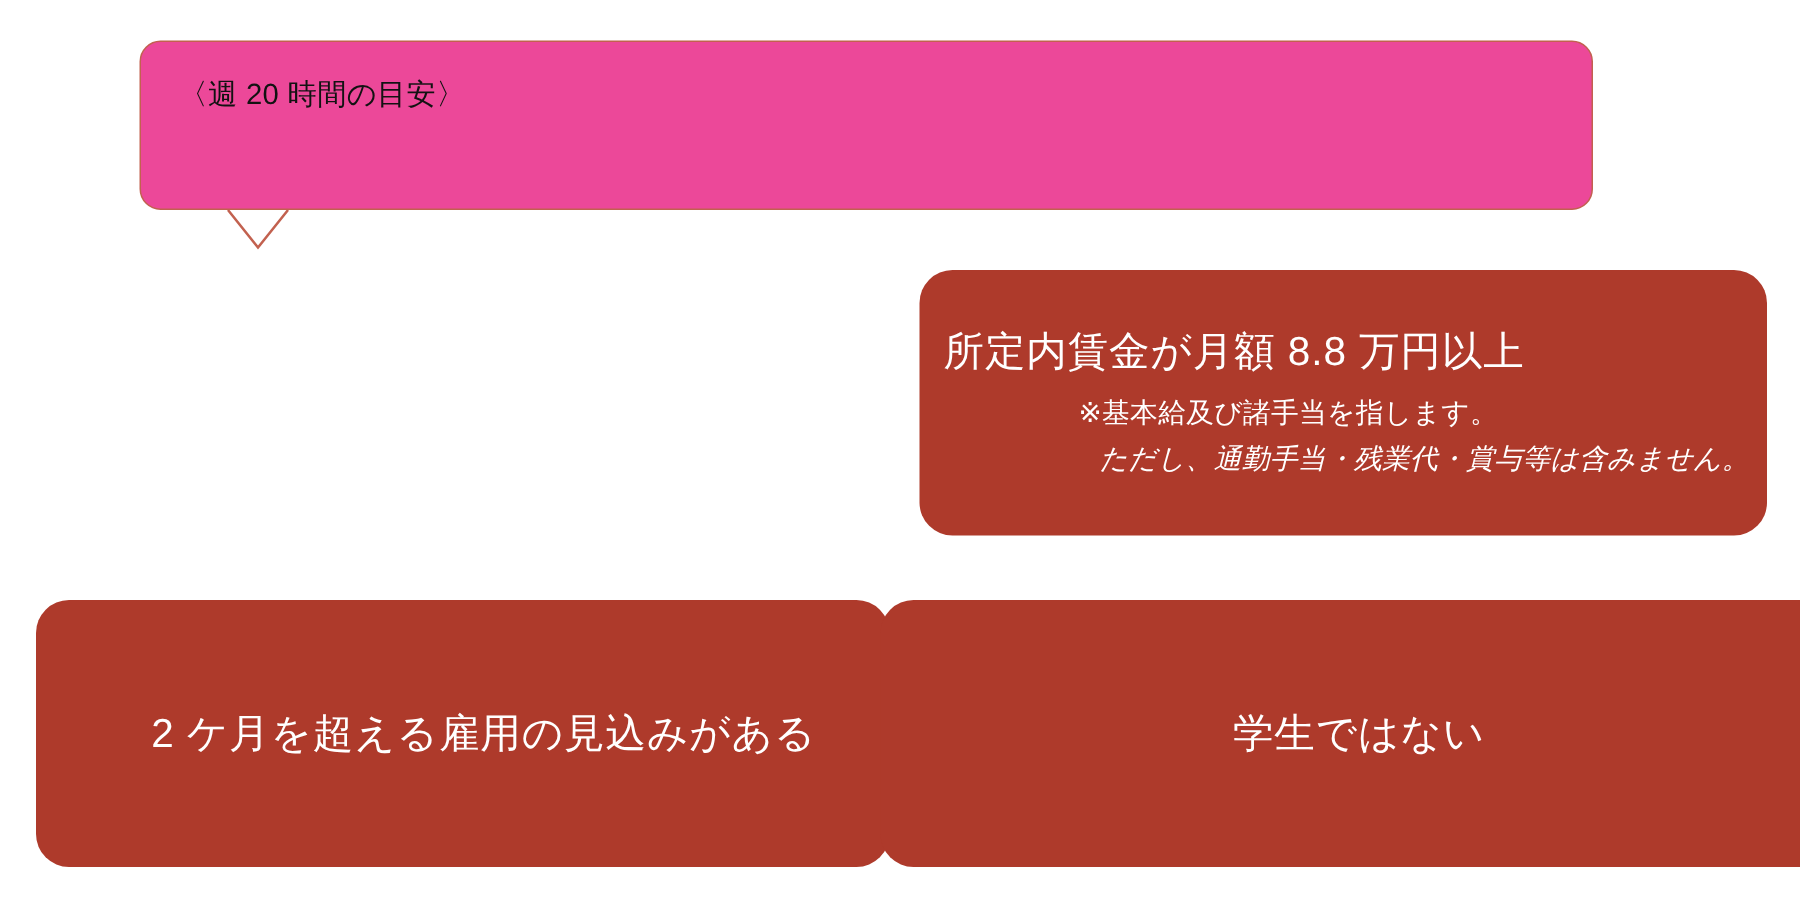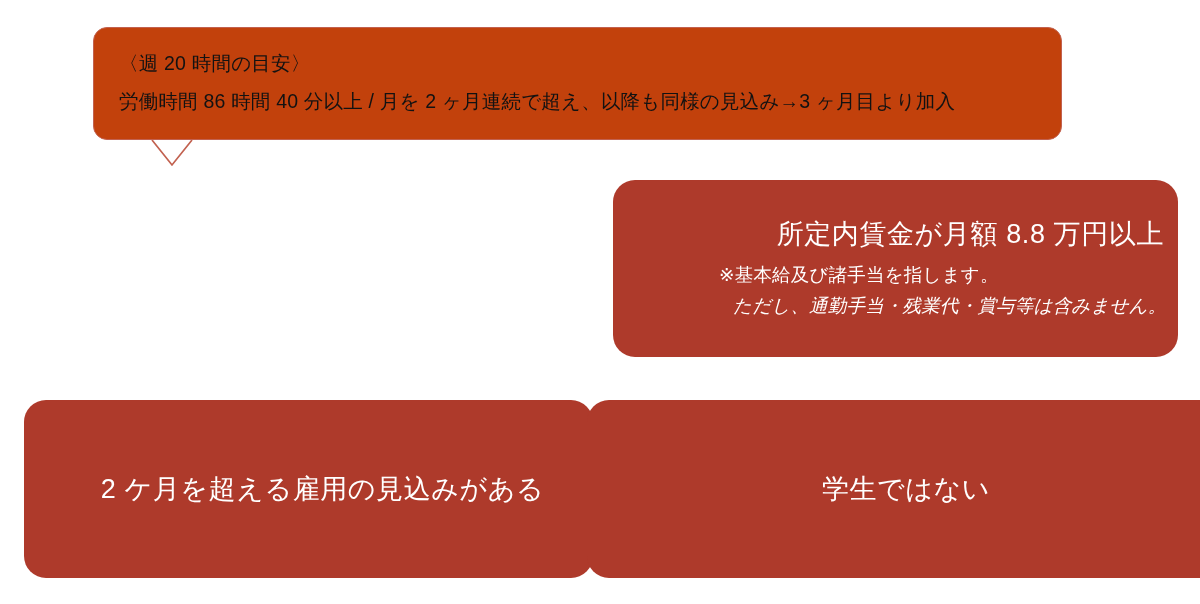--- a/index.html
+++ b/index.html
@@ -25,21 +25,21 @@
   }
 
   
   .callout {
     position: absolute;
     left: 93px;
     top: 27px;
     width: 969px;
     height: 113px;
     box-sizing: border-box;
-    background: #c2410c;
+    background: #ec4899;
     border: 1.6px solid #c2614f;
     border-radius: 14px;
     z-index: 2;
   }
   .callout-text {
     position: absolute;
     left: 25px;
     top: 16px;
     right: 10px;
   }
@@ -91,41 +91,40 @@
   }
 
   
   .box-stack {
     display: flex;
     flex-direction: column;
     justify-content: center;
     padding: 0 14px 0 16px;
   }
   .box-stack .box-title {
-    text-align: right;
+    text-align: left;
     margin: 0 0 6px 0;
   }
   .note {
     font-size: 18.5px;
     line-height: 31px;
     letter-spacing: 0.2px;
     white-space: nowrap;
   }
   .note-1 { margin-left: 90px; }
   .note-2 { margin-left: 104px; font-style: italic; }
 </style>
 </head>
 <body>
 
 <div id="stage">
 
   <div class="callout">
     <div class="callout-text">
       <div class="callout-line">〈週 20 時間の目安〉</div>
-      <div class="callout-line">労働時間 86 時間 40 分以上 / 月を 2 ヶ月連続で超え、以降も同様の見込み→3 ヶ月目より加入</div>
     </div>
   </div>
 
   <svg class="callout-tail" viewBox="0 0 70 48">
     <polyline points="12,12 32,37 52,12" fill="none" stroke="#c2614f" stroke-width="1.7" stroke-linejoin="miter" stroke-linecap="butt"></polyline>
   </svg>
 
 
   <div class="box box-tr box-stack">
     <div class="box-title">所定内賃金が月額 8.8 万円以上</div>

